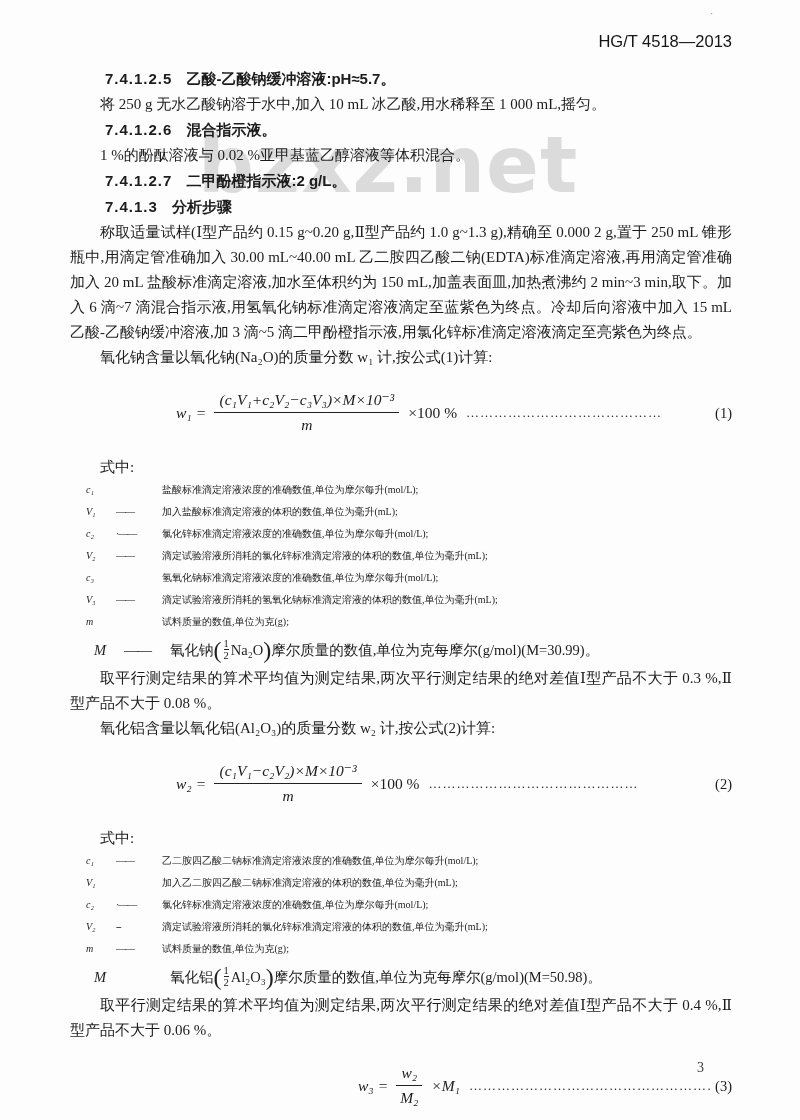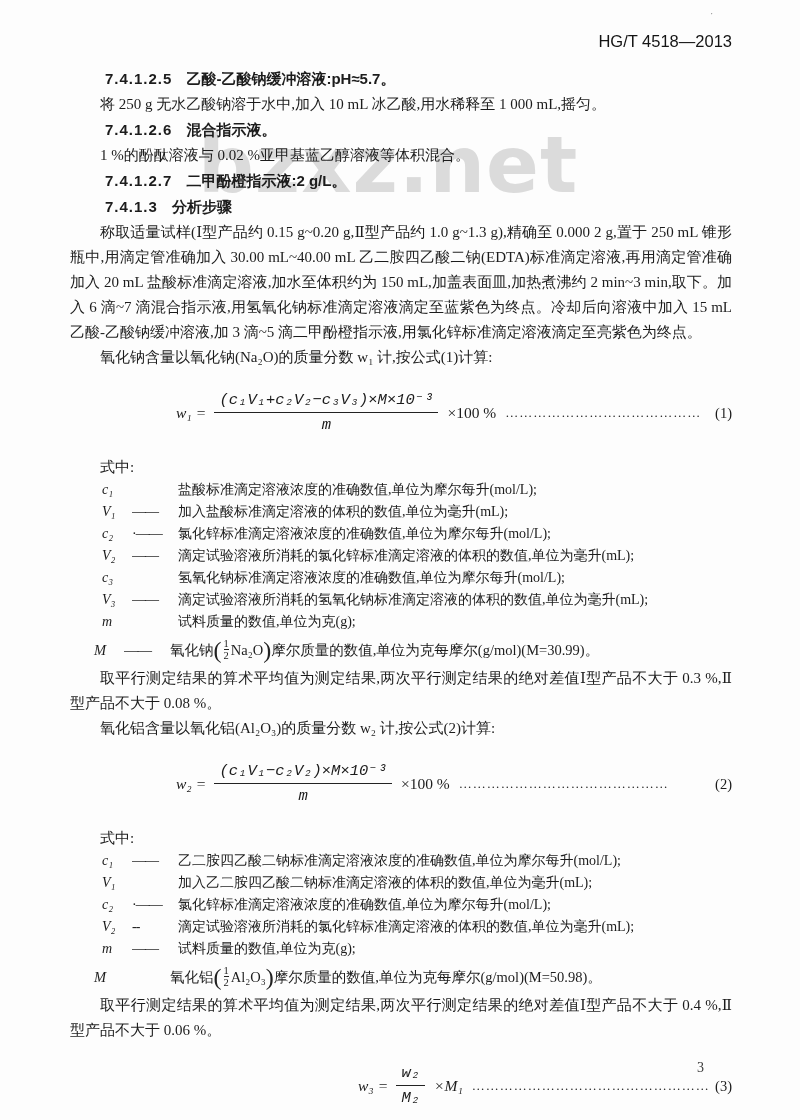--- a/index.html
+++ b/index.html
@@ -43,32 +43,32 @@
   }
   .para { text-indent:2em; line-height:25px; text-align:justify; margin:0; }
   .where { text-indent:2em; line-height:24px; }
   
   .formula {
     display:flex; align-items:center;
     font-size:15.5px; margin:20px 0; line-height:20px;
   }
   .fvar { font-style:italic; }
   .fop { margin:0 5px; }
-  .ffrac { display:inline-flex; flex-direction:column; align-items:center; margin:0 4px;font-family:Liberation Mono, monospace; }
+  .ffrac { display:inline-flex; flex-direction:column; align-items:center; margin:0 4px; }
   .ffrac .fnum { padding:0 5px 2px 5px; border-bottom:1.3px solid #222; }
   .ffrac .fden { padding-top:2px; }
   .dots {
     flex:1; overflow:hidden; white-space:nowrap;
     font-size:13px; letter-spacing:1px; color:#2a2a2a; margin:0 4px;
   }
   .flabel { font-size:14.5px; }
   .sp1 { width:106px; flex:none; }
   .sp3 { width:288px; flex:none; }
   
-  .defrow { display:flex; line-height:22px; font-size:14px; margin-left:32px;font-family:Liberation Serif, serif; }
+  .defrow { display:flex; line-height:22px; font-size:10px; margin-left:16px;font-family:Liberation Serif, serif; }
   .defsym { width:30px; flex:none; font-style:italic; }
   .defdash { width:46px; flex:none; overflow:hidden; white-space:nowrap; letter-spacing:-1px; }
   .deftext { flex:1; text-align:justify; }
   
   .mrow { display:flex; align-items:center; line-height:20px; font-size:14.5px; margin:5px 0 5px 24px; }
   .minifrac { display:inline-flex; flex-direction:column; align-items:center;
               font-size:10.5px; line-height:11px; margin:0 2px; }
   .minifrac .mfden { border-top:1px solid #222; }
   .bigparen { font-size:24px; font-weight:400; line-height:20px; color:#222; }
   .footer-page {

